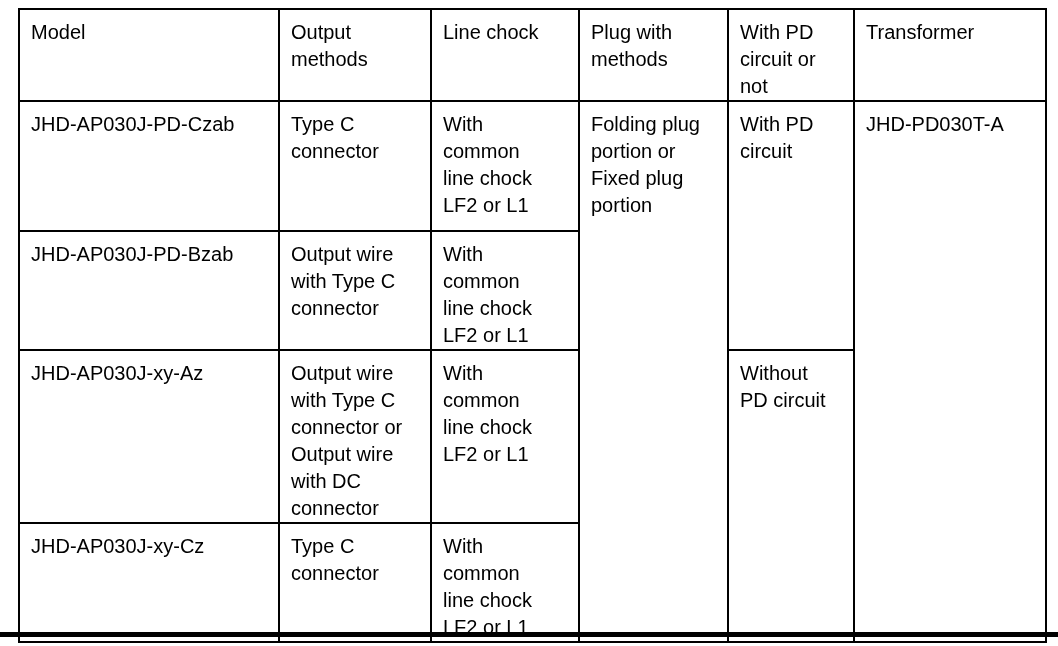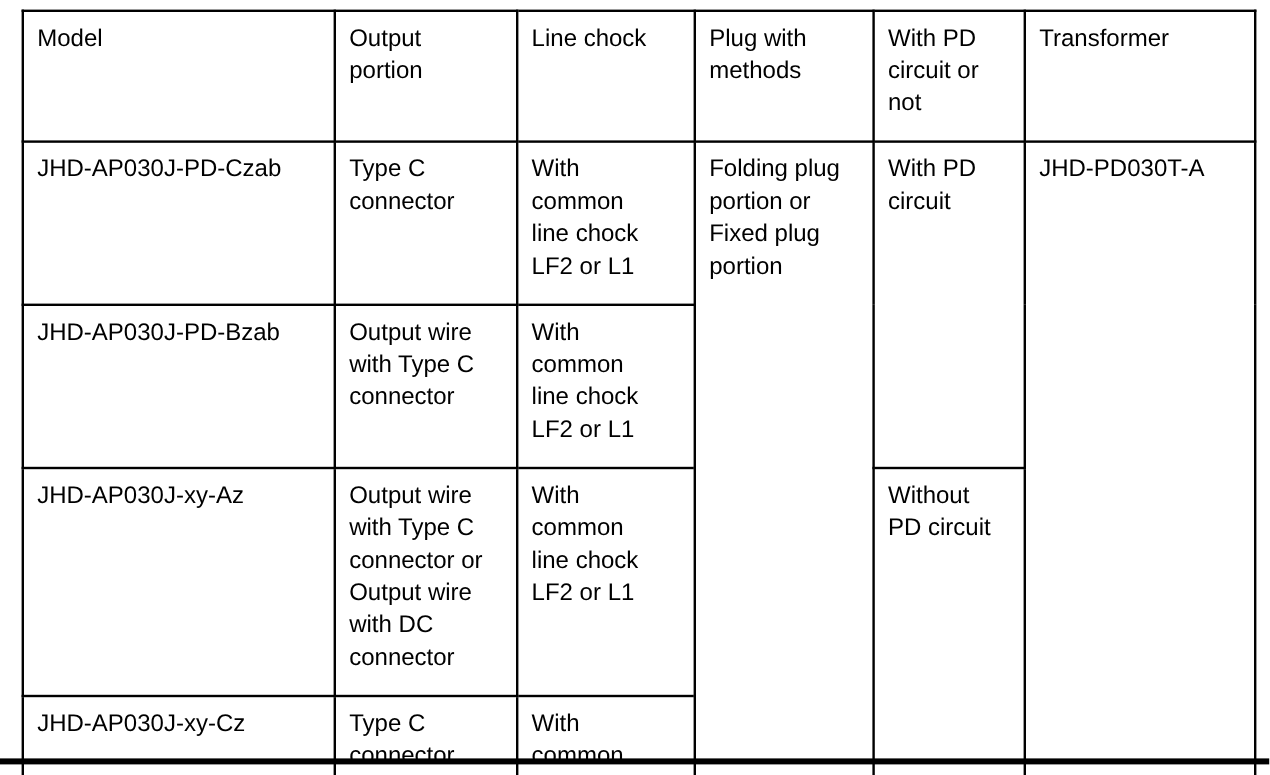--- a/index.html
+++ b/index.html
@@ -18,21 +18,21 @@
     left: 18px;
     top: 8px;
     width: 1027px;
     border-collapse: collapse;
     table-layout: fixed;
   }
   table.spec th, table.spec td {
     border: 2px solid #000000;
     vertical-align: top;
     text-align: left;
-    padding: 9px 6px 17px 11px;
+    padding: 9px 6px 0 11px;
     font-size: 20px;
     line-height: 27px;
     font-weight: normal;
     white-space: pre-line;
     overflow: hidden;
   }
   tr.row-header   { height: 92px; }
   tr.row-1        { height: 130px; }
   tr.row-2        { height: 115px; }
   tr.row-3        { height: 172px; }
@@ -57,21 +57,21 @@
       <col style="width:152px">
       <col style="width:148px">
       <col style="width:149px">
       <col style="width:126px">
       <col style="width:192px">
     </colgroup>
     <tbody>
       <tr class="row-header">
         <th>Model</th>
         <th>Output
-portion</th>
+methods</th>
         <th>Line chock</th>
         <th>Plug with
 methods</th>
         <th>With PD
 circuit or
 not</th>
         <th>Transformer</th>
       </tr>
       <tr class="row-1">
         <td>JHD-AP030J-PD-Czab</td>

